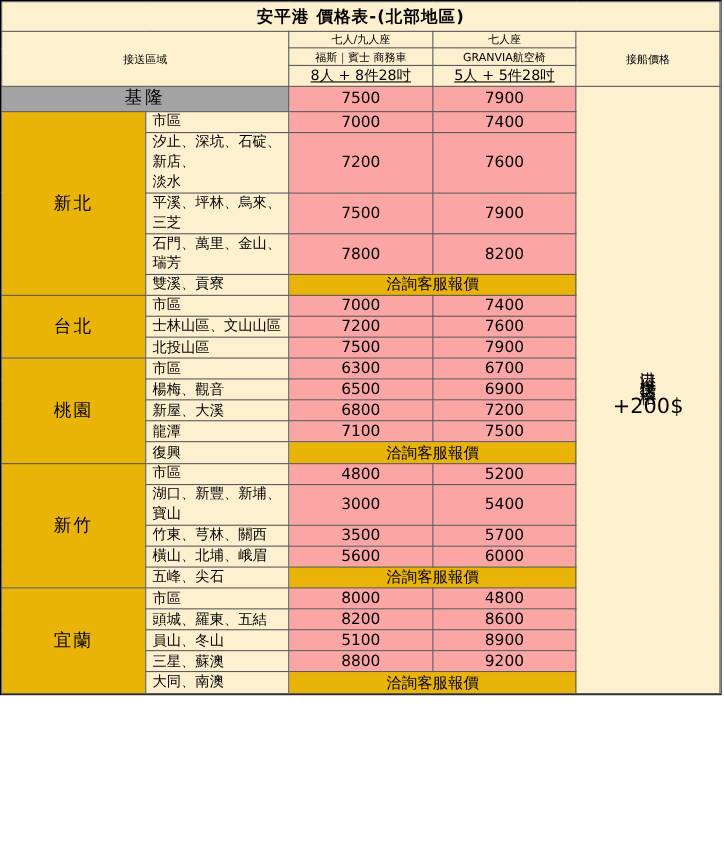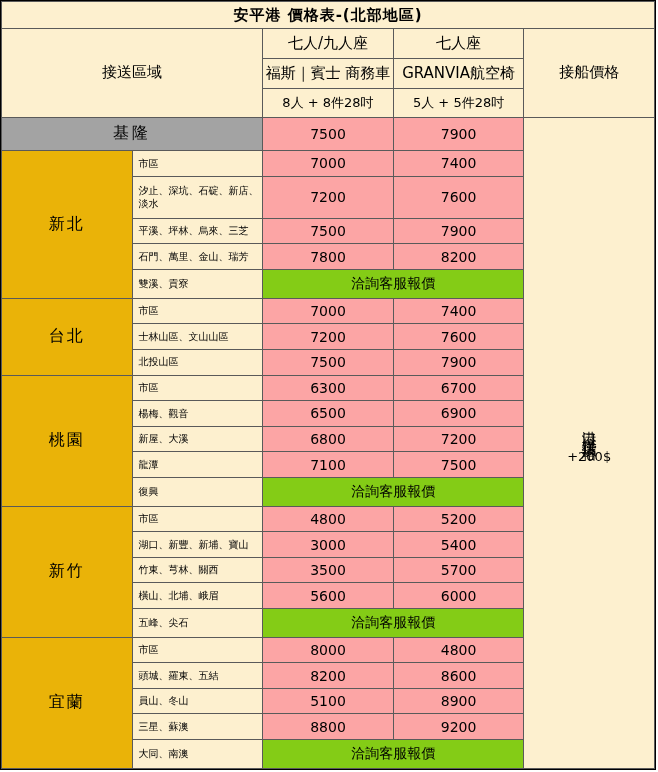--- a/index.html
+++ b/index.html
@@ -3,21 +3,21 @@
 <meta charset="utf-8">
 <style>
   html,body{margin:0;padding:0;}
   body{
     width:658px;height:772px;
     background:#ffffff;
     font-family:"DejaVu Sans","Liberation Sans",sans-serif;
     color:#000;
   }
   .sheet{
-    width:656px;height:770px;
+    width:656px;height:632px;
     box-sizing:border-box;
     border:1px solid #000;
     display:flex;flex-direction:column;
   }
   table{
     border-collapse:collapse;
     width:100%;height:100%;
     table-layout:fixed;
   }
   td,th{
@@ -29,68 +29,69 @@
   }
   .title{
     background:#fdf0cf;
     font-size:15px;
     font-weight:bold;
     height:26px;
     letter-spacing:1px;
   }
   .hdr{
     background:#fdf0cf;
-    font-size:15px;
+    font-size:10px;
   }
   .hdr-sm{
     background:#fdf0cf;
     font-size:13px;
+    text-decoration:underline;
   }
   .region-main{
     background:#eab308;
     font-size:16px;
     width:36px;
     letter-spacing:2px;
   }
   .region-wide{
     background:#a3a3a3;
     font-size:16px;
     letter-spacing:3px;
   }
   .sub{
     background:#fdf0cf;
-    font-size:10px;
+    font-size:13px;
     text-align:left;
     padding-left:6px;
     line-height:1.35;
   }
   .price{
     background:#fca5a5;
     font-size:14px;
   }
   .note{
-    background:#84cc16;
+    background:#eab308;
     font-size:14px;
   }
   .boat{
     background:#fdf0cf;
     font-size:15px;
     width:78px;
     line-height:1.5;
   }
   .boat-vert{
     writing-mode:vertical-rl;
     text-orientation:upright;
     display:inline-block;
     letter-spacing:3px;
     line-height:1.6;
   }
   .boat-plus{
     display:block;
-    font-size:13px;
+    font-size:19px;
     margin-top:4px;
   }
 </style>
 </head>
 <body>
 
 <div class="sheet">
   <table>
     <tbody id="table-body">
         <tr>

